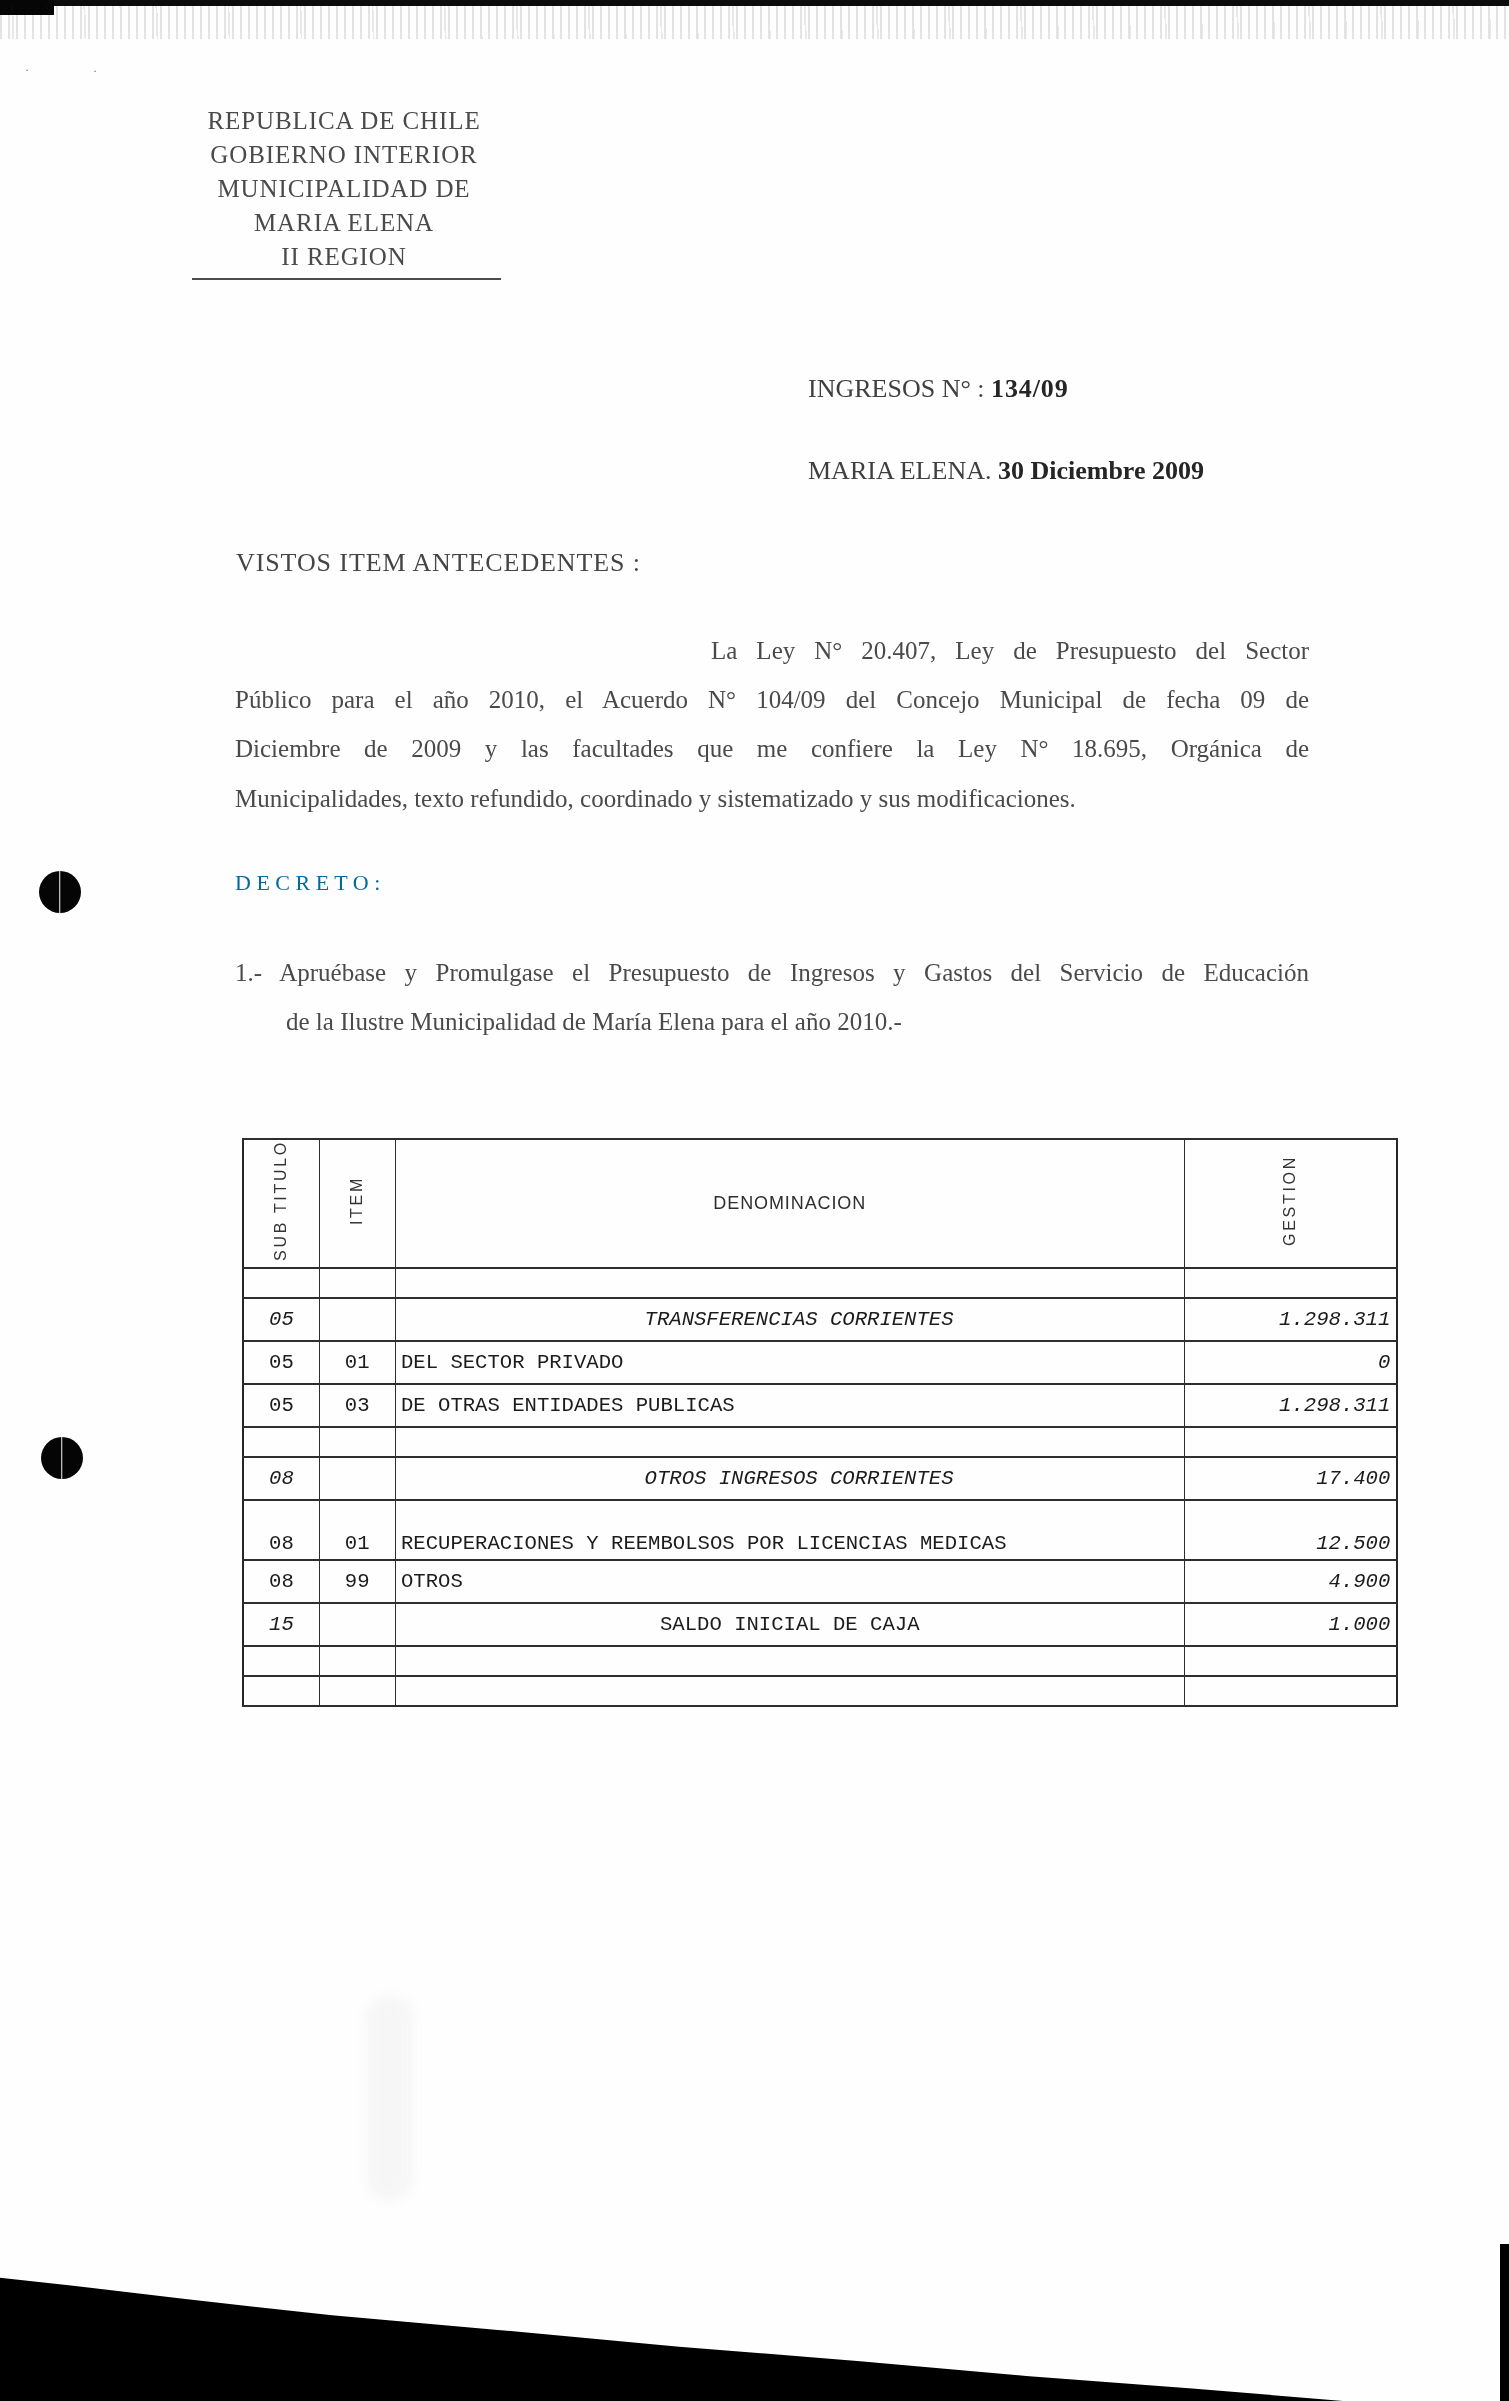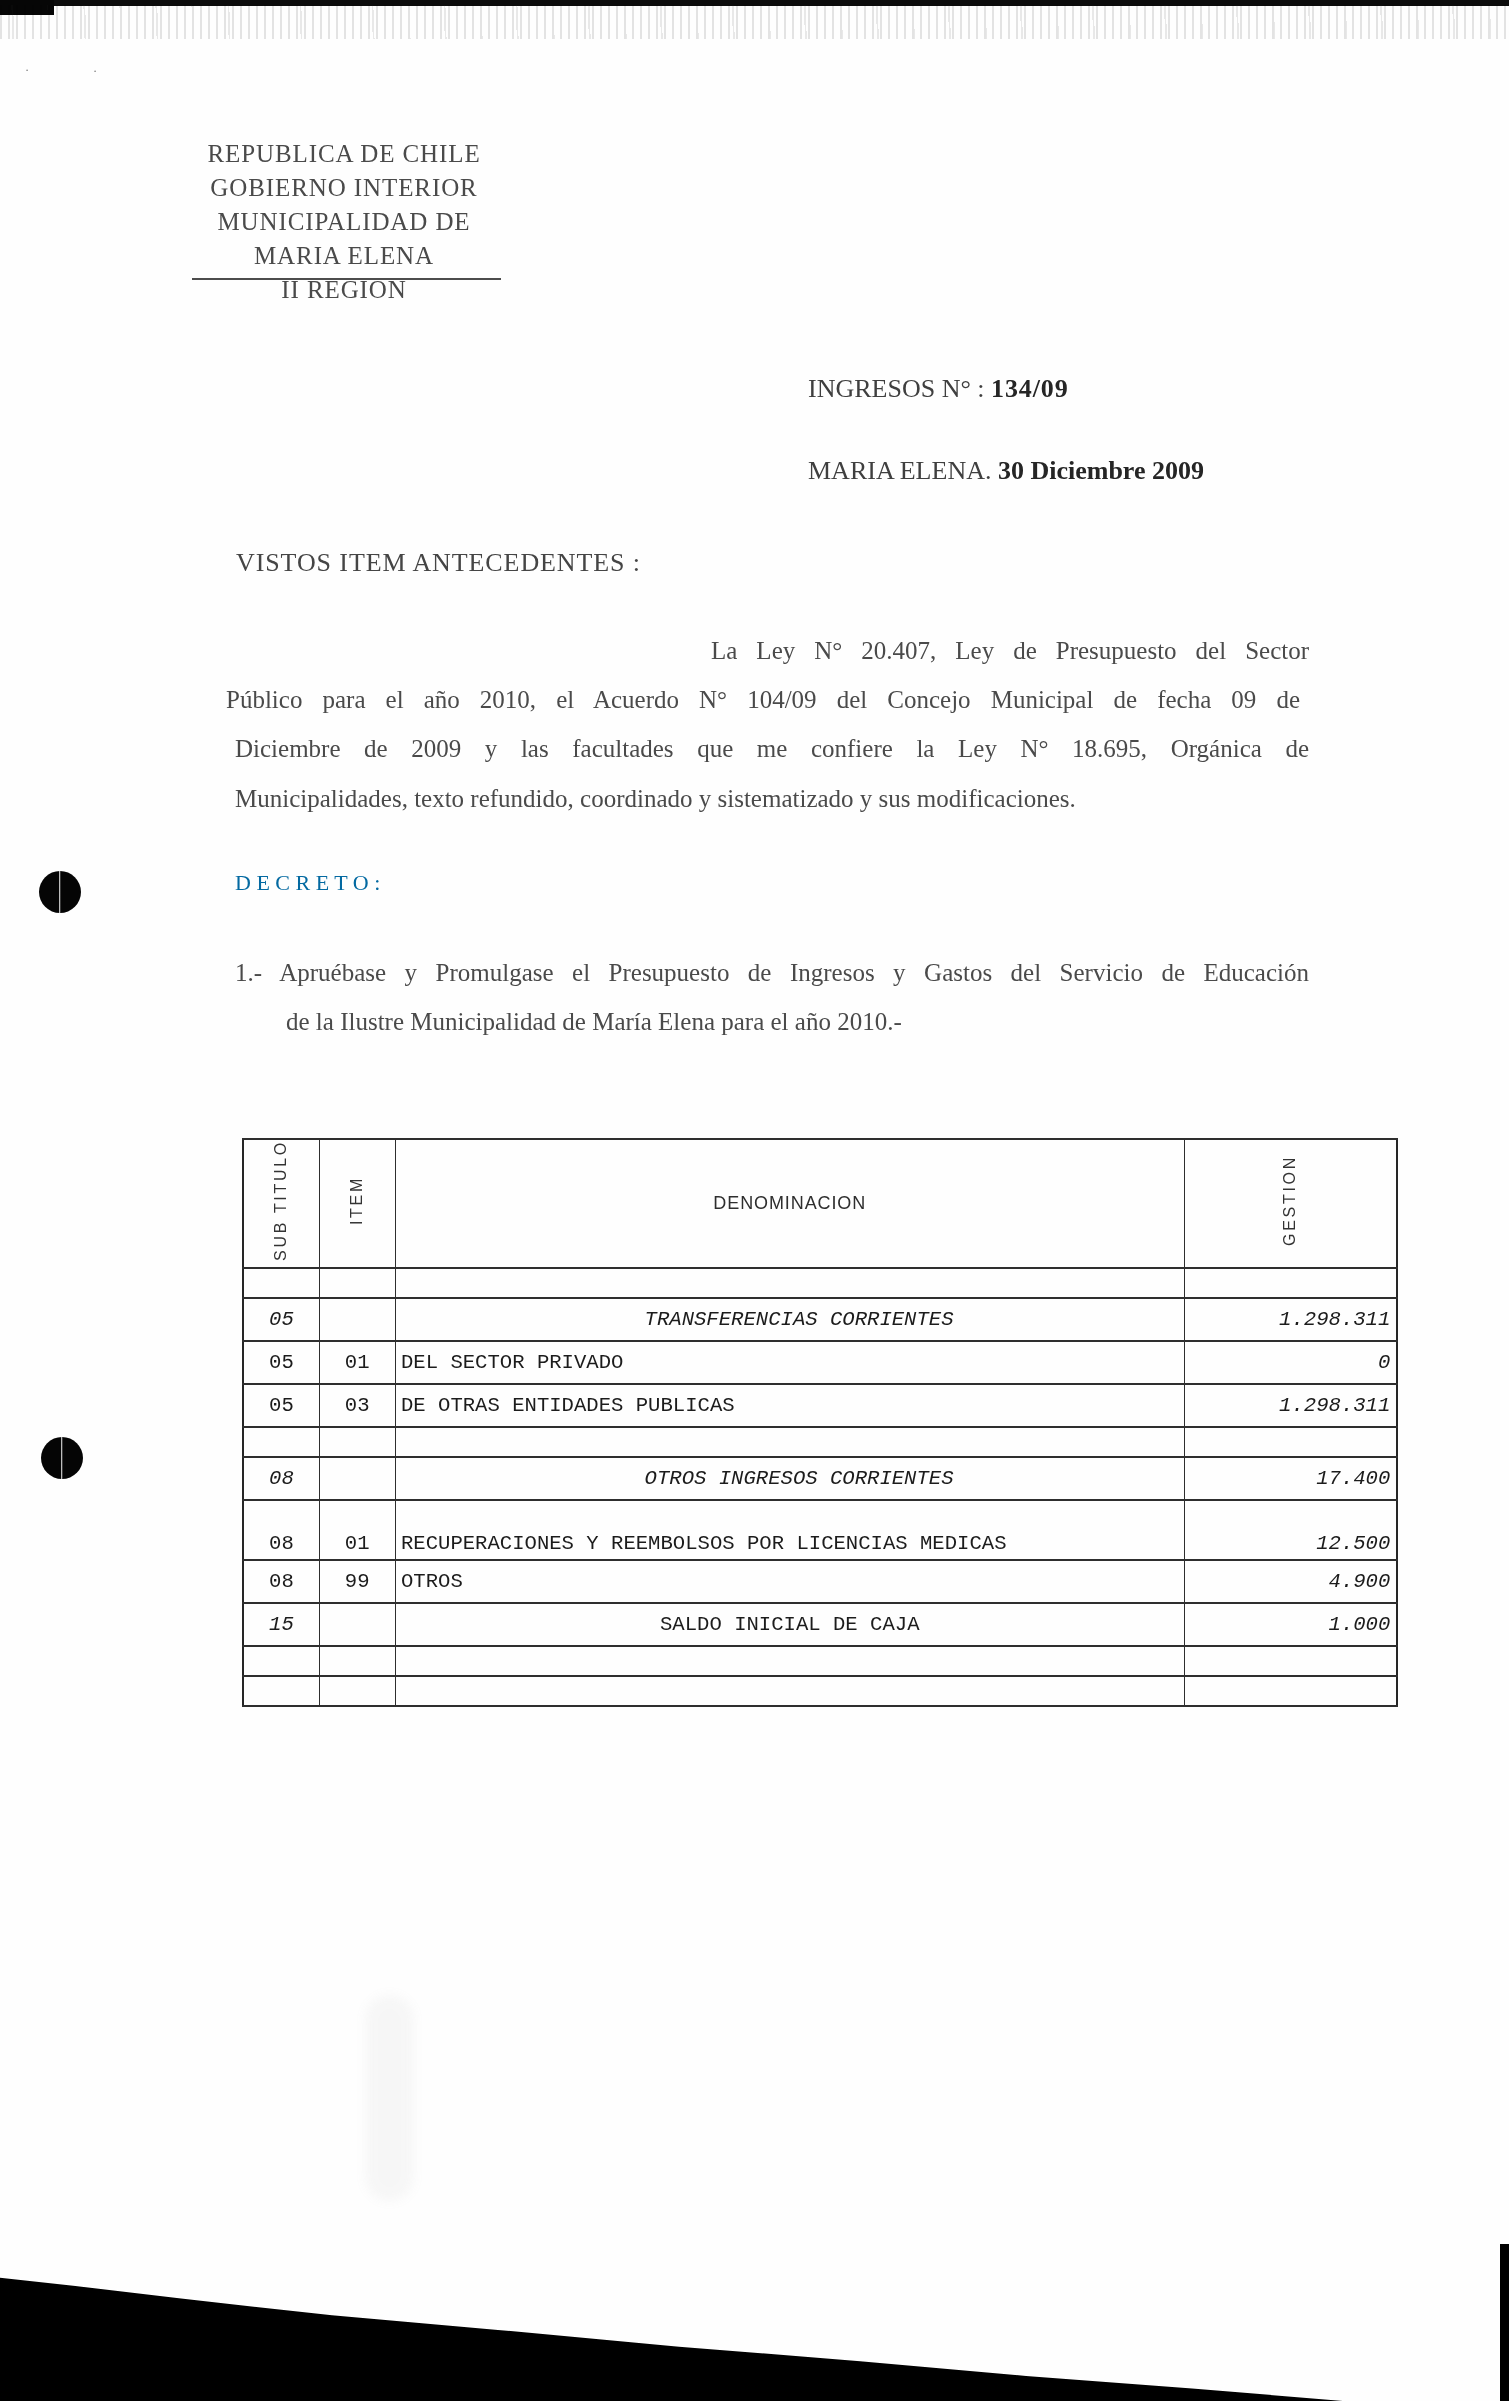--- a/index.html
+++ b/index.html
@@ -16,32 +16,32 @@
   .dot1{left:39px;top:871px;}
   .dot2{left:41px;top:1437px;}
   .speck{position:absolute;color:#777;font-size:12.5px;}
   .smudge{position:absolute;left:365px;top:1995px;width:49px;height:206px;background:#9a9a9a;
           opacity:.07;filter:blur(5.4px);border-radius:27px;}
   .bottom-black{position:absolute;left:0;top:2192px;width:1509px;height:209px;background:#000;
      clip-path:polygon(0 41%,5% 45%,12% 51%,22% 59%,33% 66%,45% 74%,57% 81%,68% 88%,79% 94%,89% 100%,0 100%);}
   .right-strip{position:absolute;left:1500px;top:2244px;width:9px;height:157px;background:#000;}
   
   .letterhead{position:absolute;left:116px;top:104px;width:456px;text-align:center;
-      font-size:25px;line-height:34px;color:#4a4a4a;letter-spacing:0.9px;margin-top:33px;}
+      font-size:25px;line-height:34px;color:#4a4a4a;letter-spacing:0.9px;}
   .lh-rule{position:absolute;left:192px;top:278px;width:309px;height:1.8px;background:#4c4c4c;}
   
   .decree-line{position:absolute;left:808px;top:374px;font-size:26px;color:#3f3f3f;}
   .decree-line b{color:#252525;letter-spacing:0.9px;}
   .date-line{position:absolute;left:808px;top:456px;font-size:26px;color:#3f3f3f;}
   .date-line b{color:#252525;}
   
   .vistos{position:absolute;left:236px;top:548px;font-size:26px;color:#454545;letter-spacing:0.9px;}
   .pline{position:absolute;font-size:25px;color:#4a4a4a;}
   .p1{left:711px;top:637px;width:598px;text-align:justify;text-align-last:justify;}
-  .p2{left:226px;top:686px;width:1074px;text-align:justify;text-align-last:justify;}
+  .p2{left:235px;top:686px;width:1074px;text-align:justify;text-align-last:justify;}
   .p3{left:235px;top:735px;width:1074px;text-align:justify;text-align-last:justify;}
   .p4{left:235px;top:785px;}
   .decreto-h{position:absolute;left:235px;top:870px;font-size:22px;color:#0369a1;text-align:center;}
   .i1a{left:235px;top:959px;width:1074px;text-align:justify;text-align-last:justify;}
   .i1b{left:286px;top:1008px;}
   
   .budget{position:absolute;left:242px;top:1138px;border-collapse:collapse;table-layout:fixed;
      font-family:"Liberation Mono", monospace;font-size:20.6px;color:#1c1c1c;}
   .budget td{border-left:1.8px solid #2e2e2e;border-right:1.8px solid #2e2e2e;
      border-top:2.7px solid #2e2e2e;border-bottom:2.7px solid #2e2e2e;

